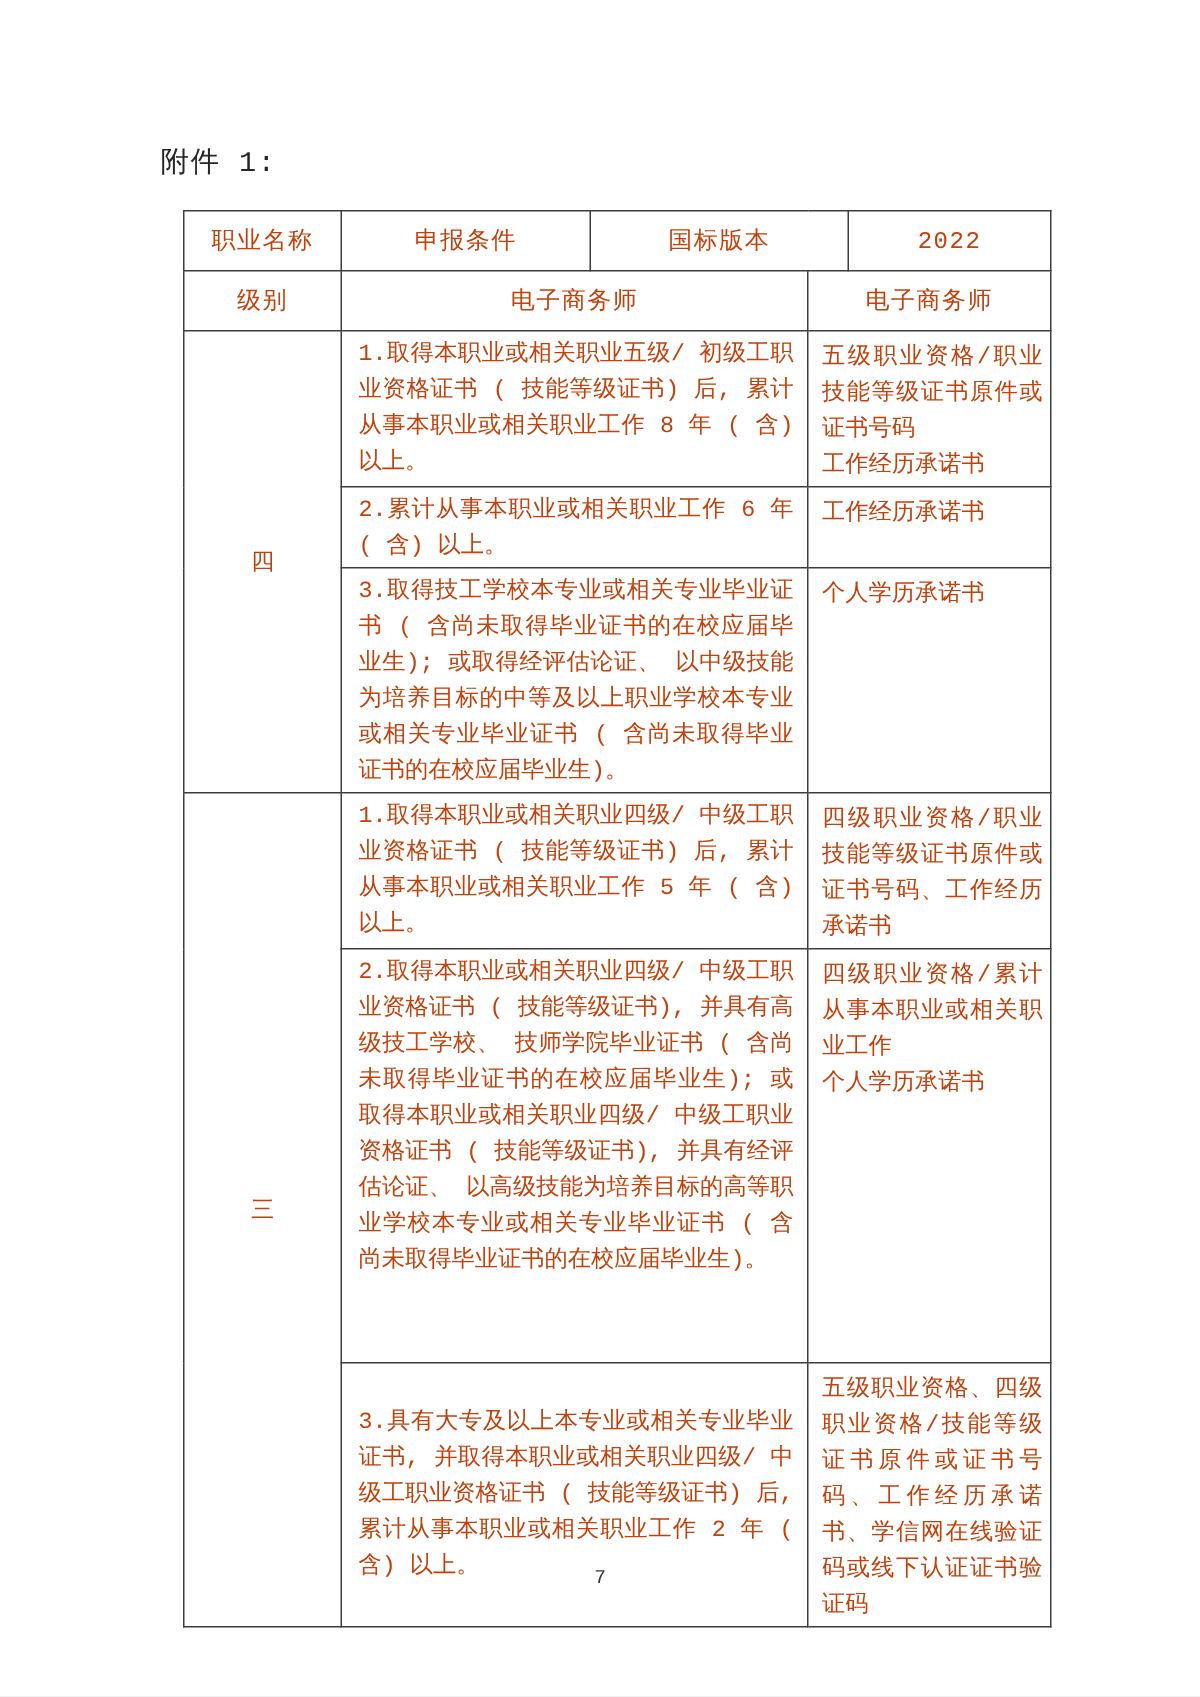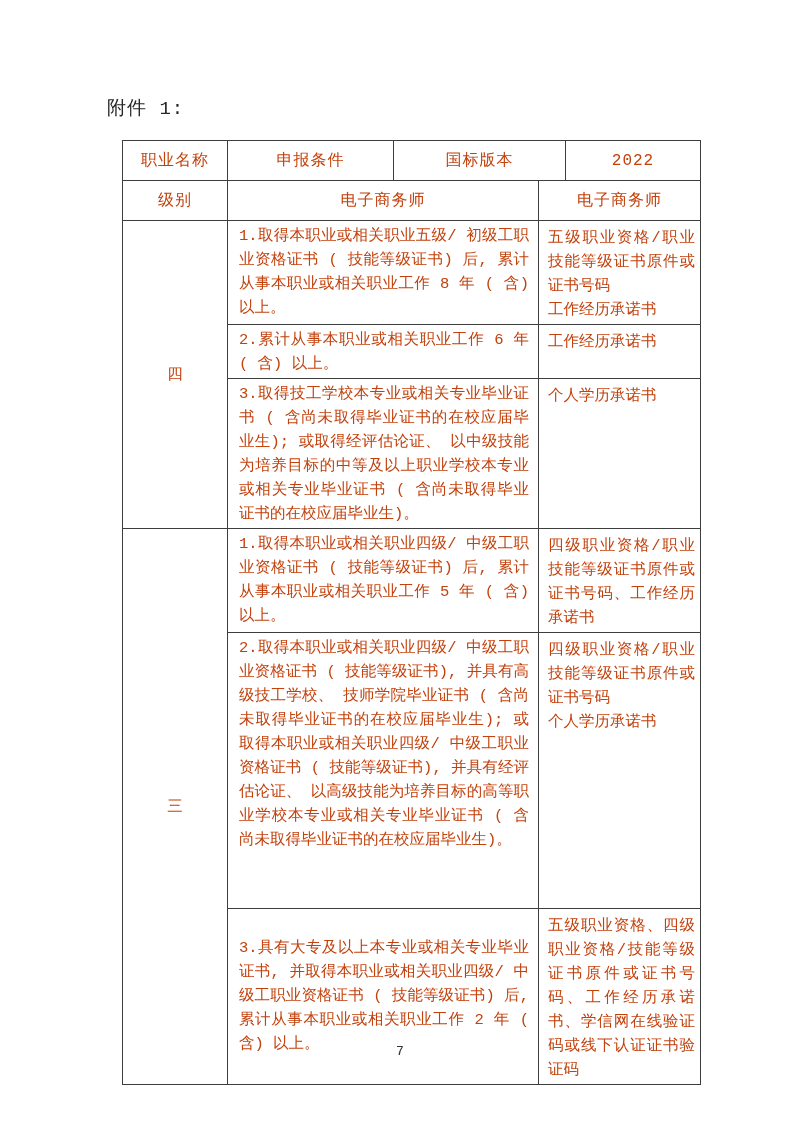--- a/index.html
+++ b/index.html
@@ -143,21 +143,21 @@
       <td class="mat" colspan="2">
         <div>四级职业资格/职业技能等级证书原件或证书号码、工作经历承诺书</div>
       </td>
     </tr>
 
     <tr class="rh239">
       <td class="cond" colspan="2">
         <div>2.取得本职业或相关职业四级/ 中级工职业资格证书 ( 技能等级证书), 并具有高级技工学校、 技师学院毕业证书 ( 含尚未取得毕业证书的在校应届毕业生); 或取得本职业或相关职业四级/ 中级工职业资格证书 ( 技能等级证书), 并具有经评估论证、 以高级技能为培养目标的高等职业学校本专业或相关专业毕业证书 ( 含尚未取得毕业证书的在校应届毕业生)。</div>
       </td>
       <td class="mat" colspan="2">
-        <div>四级职业资格/职业技能等级证书原件或证书号码</div>
+        <div>四级职业资格/累计从事本职业或相关职业工作</div>
         <div>个人学历承诺书</div>
       </td>
     </tr>
 
     <tr class="rh170">
       <td class="cond vmid" colspan="2">
         <div>3.具有大专及以上本专业或相关专业毕业证书, 并取得本职业或相关职业四级/ 中级工职业资格证书 ( 技能等级证书) 后, 累计从事本职业或相关职业工作 2 年 ( 含) 以上。</div>
       </td>
       <td class="mat" colspan="2">
         <div>五级职业资格、四级职业资格/技能等级证书原件或证书号码、工作经历承诺书、学信网在线验证码或线下认证证书验证码</div>

